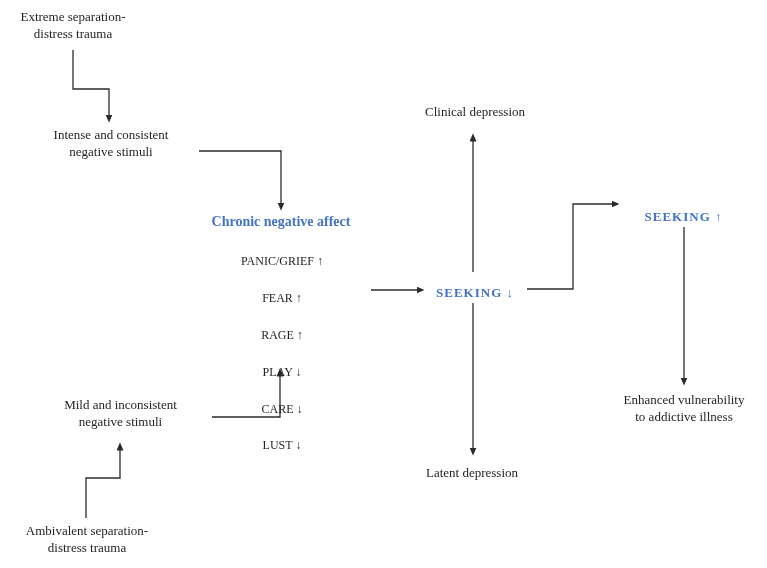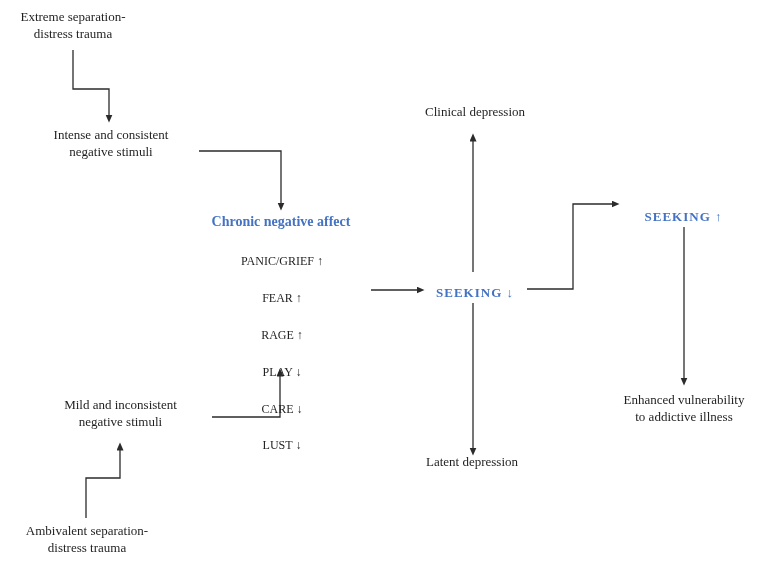--- a/index.html
+++ b/index.html
@@ -63,21 +63,21 @@
     <div class="affect-item">RAGE ↑</div>
     <div class="affect-item">PLAY ↓</div>
     <div class="affect-item">CARE ↓</div>
     <div class="affect-item">LUST ↓</div>
   </div>
 
   <div class="node blue seeking" style="left:420px;top:276px;width:110px;font-family:Liberation Serif, serif;">SEEKING ↓</div>
 
   <div class="node" style="left:405px;top:103px;width:140px;">Clinical depression</div>
 
-  <div class="node" style="left:402px;top:453px;width:140px;">Latent depression</div>
+  <div class="node" style="left:402px;top:464px;width:140px;">Latent depression</div>
 
   <div class="node drug-block" style="left:611px;top:182px;width:145px;">
     <div class="blue seeking">SEEKING ↑</div>
   </div>
 
   <div class="node" style="left:604px;top:391px;width:160px;">Enhanced vulnerability
 to addictive illness</div>
 
   <div class="node" style="left:48px;top:396px;width:145px;">Mild and inconsistent
 negative stimuli</div>

